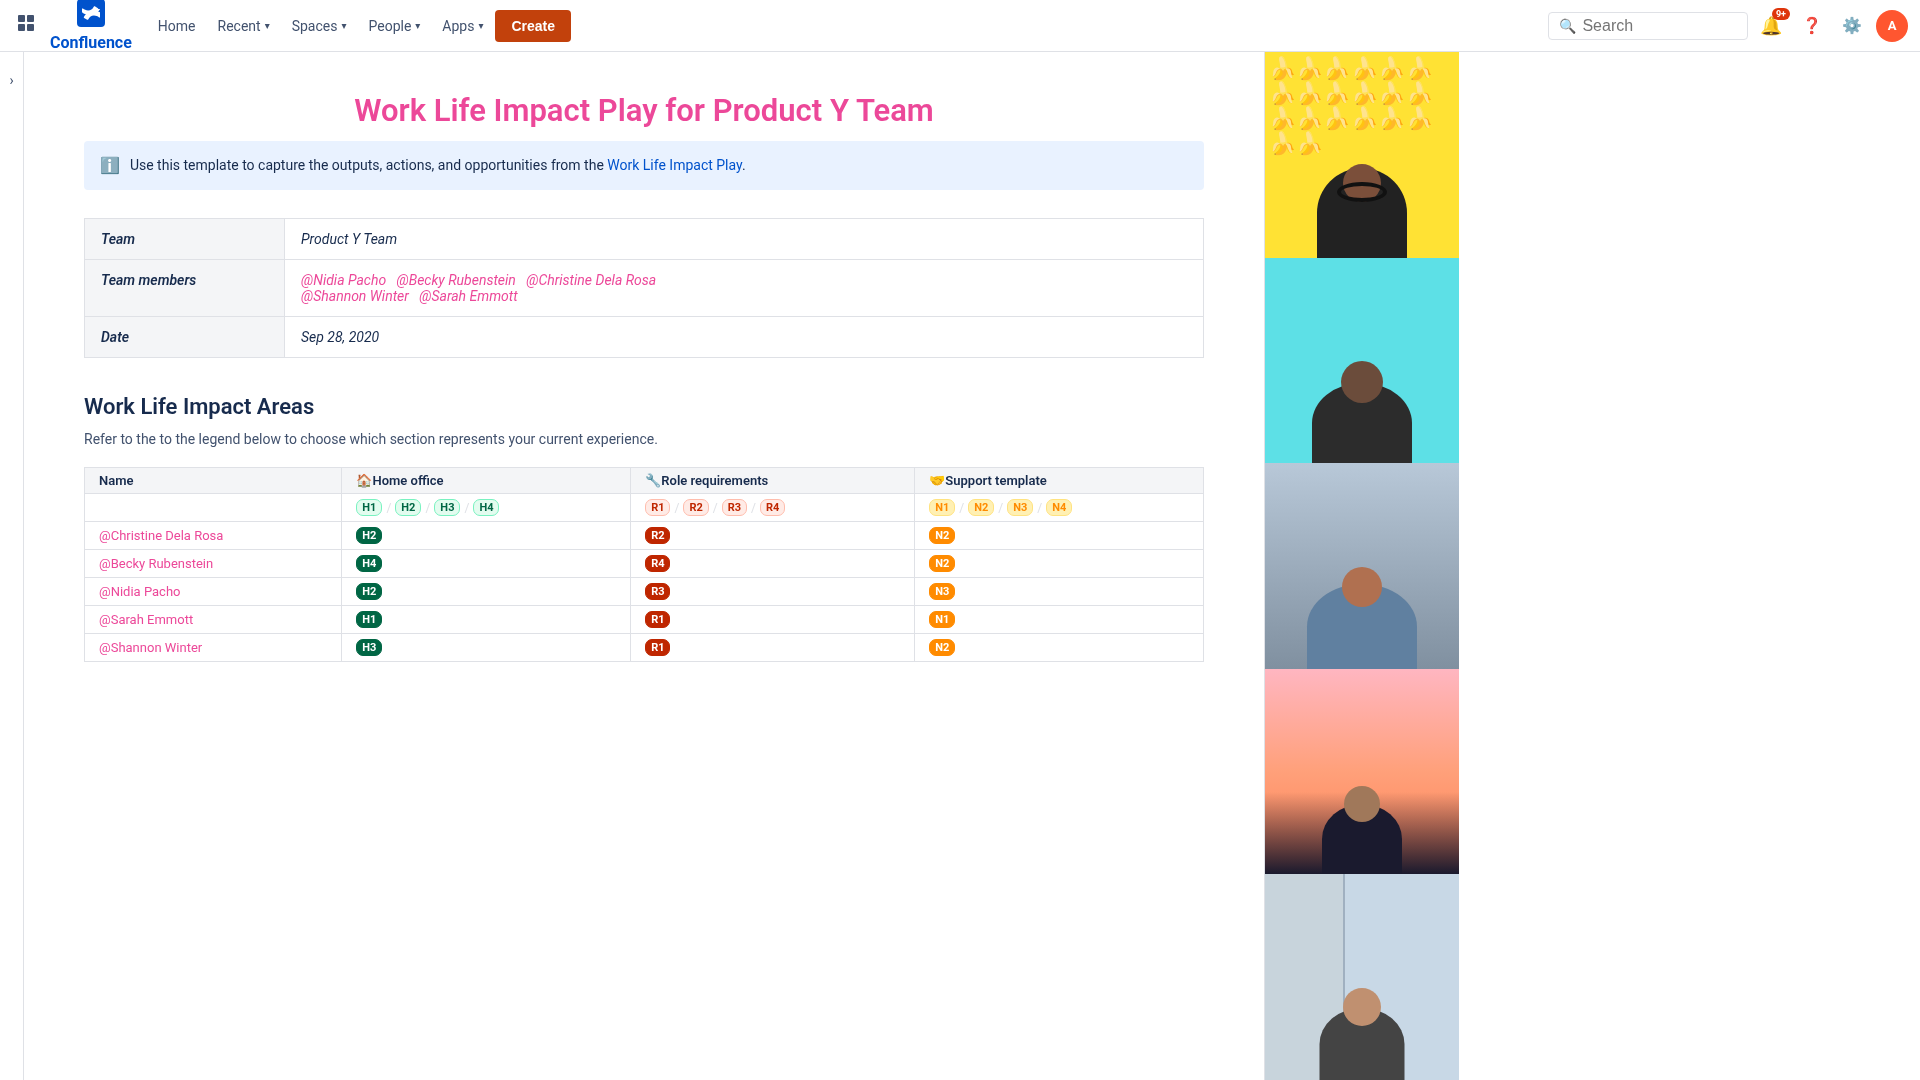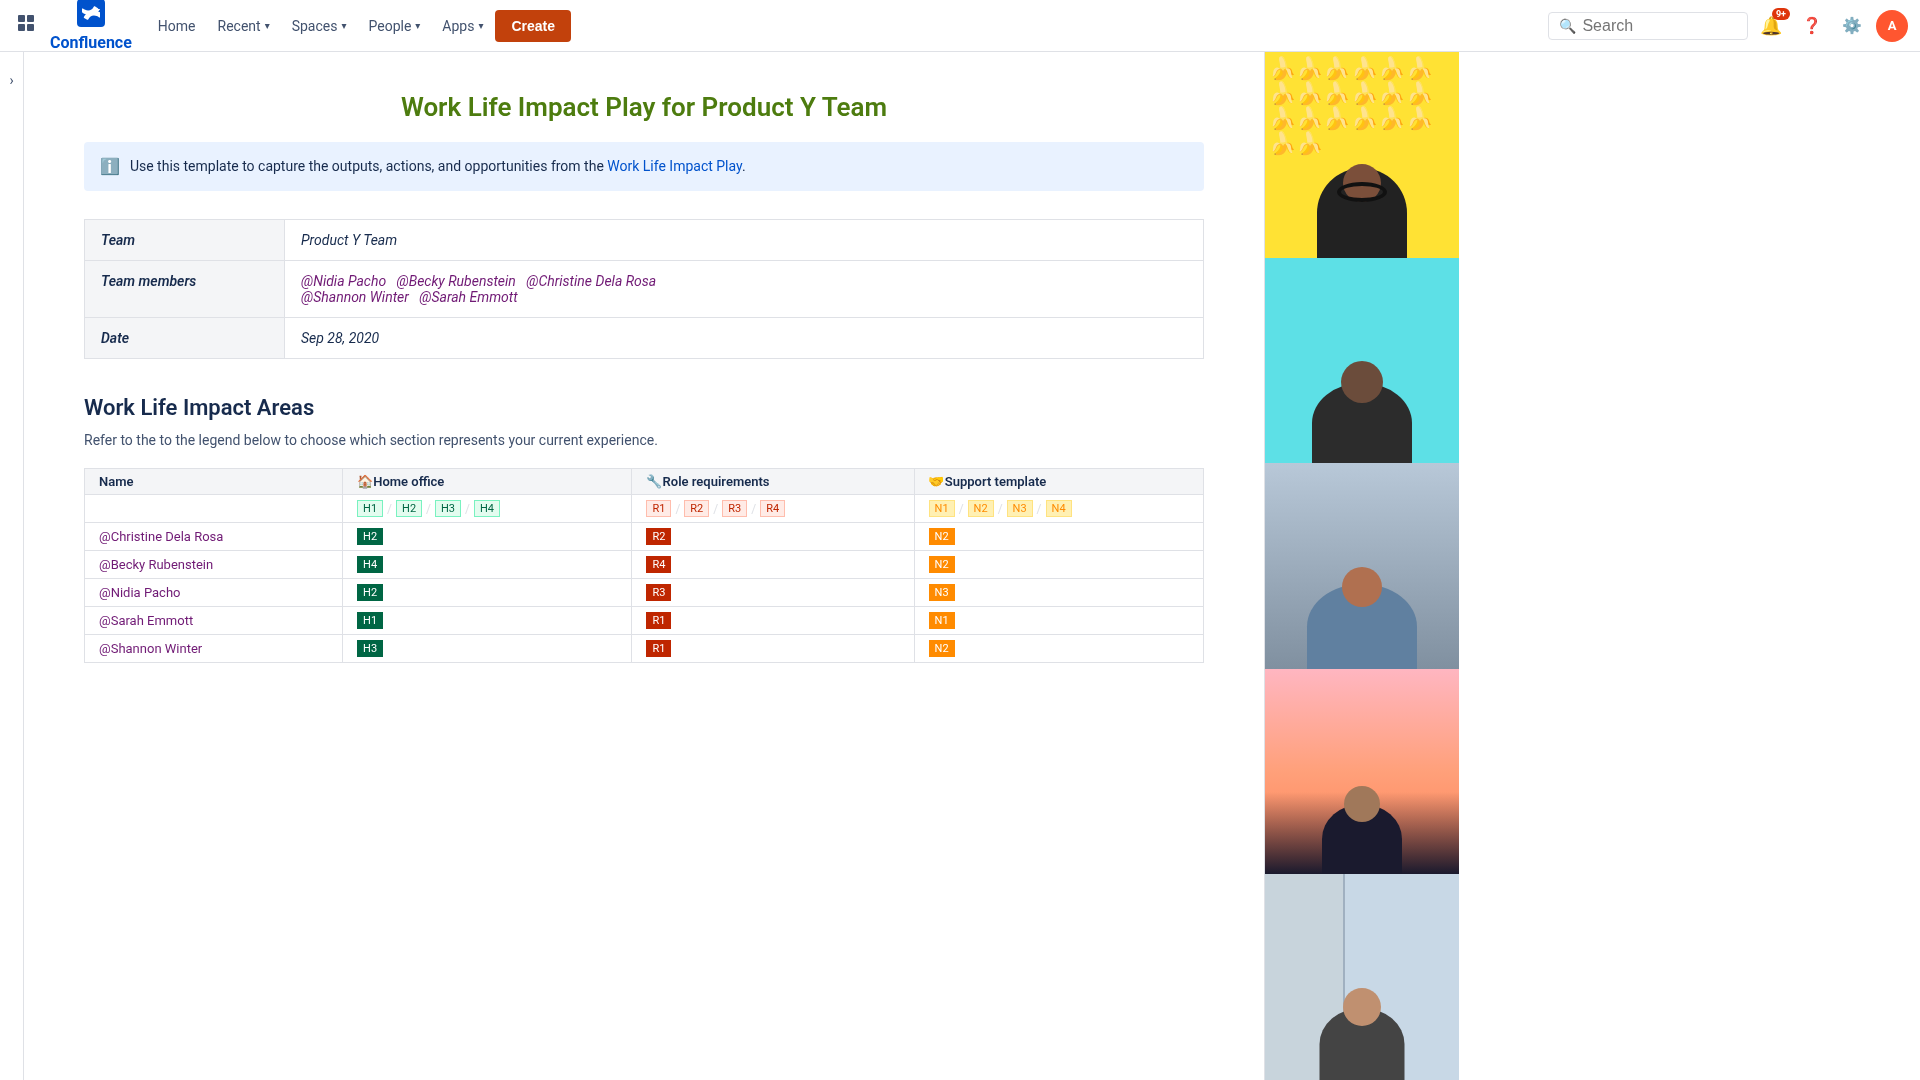--- a/index.html
+++ b/index.html
@@ -36,21 +36,21 @@
     
     .video-panel { width: 195px; flex-shrink: 0; border-left: 1px solid #dfe1e6; display: flex; flex-direction: column; overflow: hidden; }
     .video-tile { flex: 1; background: #ccc; position: relative; overflow: hidden; }
     .video-tile:nth-child(1) { background: linear-gradient(135deg, #FFD6A5 20%, #FFB347 80%); }
     .video-tile:nth-child(2) { background: #5DE0E6; }
     .video-tile:nth-child(3) { background: #a0b8d8; }
     .video-tile:nth-child(4) { background: linear-gradient(135deg, #FF9A8B 0%, #FF6A88 55%, #FF99AC 100%); }
     .video-tile:nth-child(5) { background: #b8c4cc; }
 
     
-    .page-title { font-size: 26px; font-weight: 600; color: #4d7c0f; margin-bottom: 20px; text-align: center; }
+    .page-title { font-size: 31px; font-weight: 600; color: #ec4899; margin-bottom: 12px; text-align: center; }
 
     
     .info-box { display: flex; align-items: flex-start; gap: 10px; background: #E9F2FF; border-radius: 4px; padding: 14px 16px; margin-bottom: 28px; }
     .info-icon { color: #0052CC; font-size: 16px; flex-shrink: 0; margin-top: 1px; }
     .info-text { font-size: 14px; color: #172B4D; line-height: 1.5; }
     .info-text a { color: #0052CC; text-decoration: none; }
 
     
     .info-table { width: 100%; border-collapse: collapse; margin-bottom: 36px; border: 1px solid #dfe1e6; }
     .info-table td { padding: 12px 16px; border: 1px solid #dfe1e6; vertical-align: top; font-style: italic; }
@@ -61,31 +61,31 @@
     .section-title { font-size: 22px; font-weight: 600; color: #172B4D; margin-bottom: 12px; }
     .section-subtitle { font-size: 14px; color: #42526E; margin-bottom: 20px; }
 
     
     .areas-table { width: 100%; border-collapse: collapse; border: 1px solid #dfe1e6; }
     .areas-table th, .areas-table td { padding: 5px 14px; border: 1px solid #dfe1e6; vertical-align: middle; }
     .areas-table th { background: #F4F5F7; font-weight: 600; font-size: 13px; color: #172B4D; text-align: left; }
     .areas-table td { font-size: 13px; color: #172B4D; }
 
     .badge-row { display: flex; align-items: center; gap: 4px; flex-wrap: wrap; }
-    .badge { display: inline-flex; align-items: center; justify-content: center; font-size: 11px; font-weight: 400; border-radius: 0; padding: 1px 5px; cursor: default; }
+    .badge { display: inline-flex; align-items: center; justify-content: center; font-size: 11px; font-weight: 700; border-radius: 7px; padding: 1px 5px; cursor: default; }
     .badge-h { background: #E3FCEF; color: #006644; border: 1px solid #79F2C0; }
     .badge-r { background: #FFEBE6; color: #BF2600; border: 1px solid #FFBDAD; }
     .badge-n { background: #FFF0B3; color: #FF8B00; border: 1px solid #FFE380; }
     .badge-selected-h { background: #006644; color: #fff; border: 1px solid #006644; }
     .badge-selected-r { background: #BF2600; color: #fff; border: 1px solid #BF2600; }
     .badge-selected-n { background: #FF8B00; color: #fff; border: 1px solid #FF8B00; }
 
     .sep { color: #DFE1E6; font-size: 12px; }
 
-    .member-link { color: #701a75; text-decoration: none; }
+    .member-link { color: #ec4899; text-decoration: none; }
   </style>
 </head>
 <body>
 
 <nav class="topnav">
   <span class="topnav-apps-icon">
     <svg width="18" height="18" viewBox="0 0 18 18" fill="currentColor">
       <rect x="0" y="0" width="7" height="7" rx="1"></rect>
       <rect x="9" y="0" width="7" height="7" rx="1"></rect>
       <rect x="0" y="9" width="7" height="7" rx="1"></rect>

